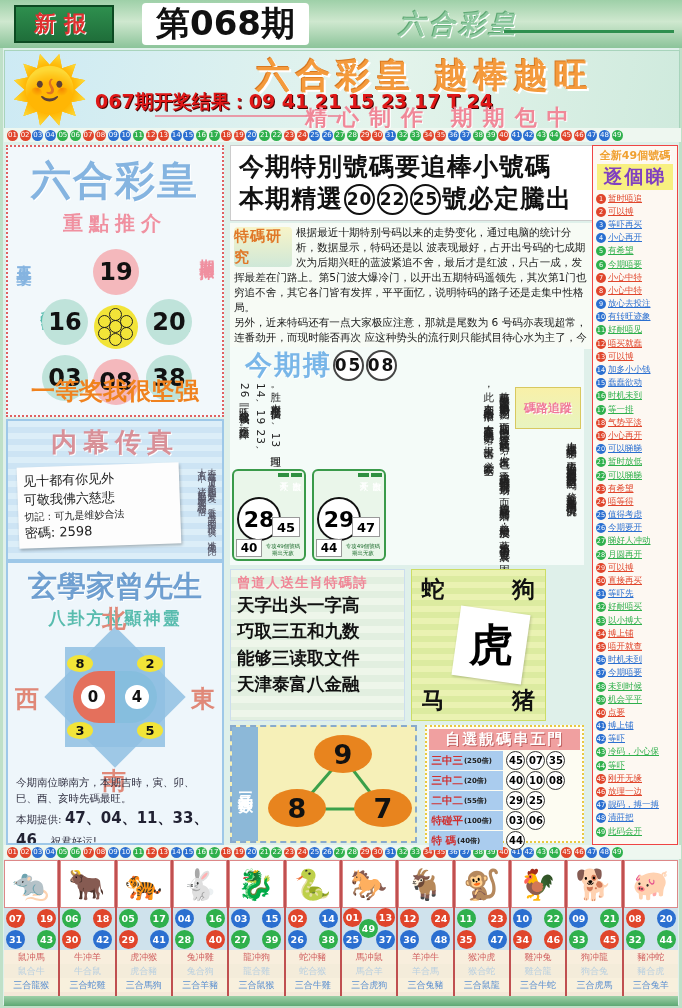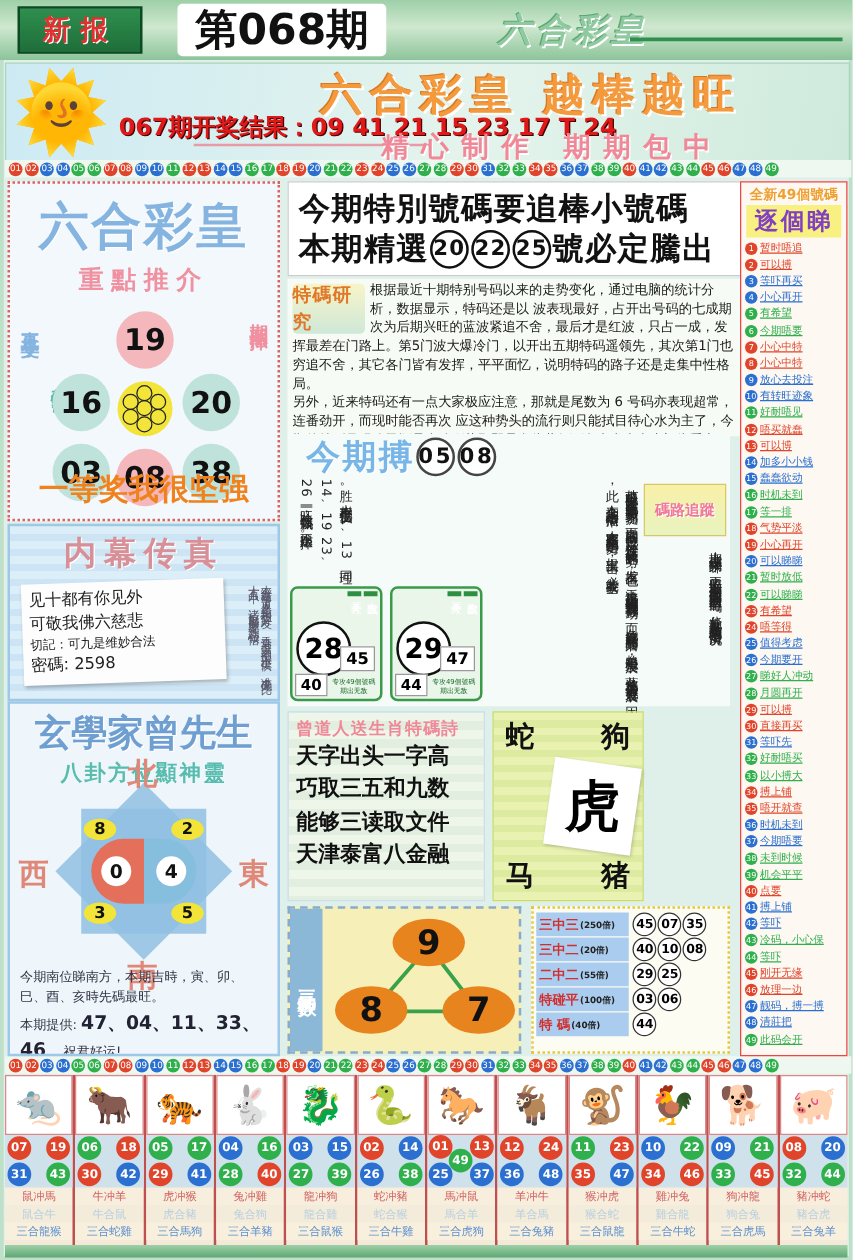--- a/index.html
+++ b/index.html
@@ -114,21 +114,21 @@
     font-size:22px;font-weight:bold;}
   .statbox .lbl{position:absolute;right:2px;top:2px;display:flex;gap:2px;}
   .statbox .lbl span{writing-mode:vertical-rl;text-orientation:upright;background:#2f8f40;color:#fff;
     font-size:9px;padding:2px 1px;line-height:1;}
   .statbox .v1{position:absolute;right:4px;top:46px;width:26px;height:18px;background:#fff;border:1px solid #999;
     font-size:13px;font-weight:bold;display:flex;align-items:center;justify-content:center;}
   .statbox .v2{position:absolute;left:2px;bottom:2px;width:24px;height:16px;background:#fff;border:1px solid #999;
     font-size:12px;font-weight:bold;display:flex;align-items:center;justify-content:center;}
   .statbox .tiny{position:absolute;right:2px;bottom:2px;width:38px;font-size:5.5px;color:#1a6a2a;line-height:1.3;
     text-align:center;}
-  .sec3{position:absolute;left:4px;top:426px;width:285px;height:152px;display:flex;}
+  .sec3{position:absolute;left:4px;top:426px;width:316px;height:152px;display:flex;}
   .poembox{width:190px;background:repeating-linear-gradient(#eef6ea 0 7px,#e2efe0 7px 14px);
     border:1px solid #cde;padding:4px 6px;}
   .poem-title{font-size:13.5px;font-weight:bold;color:#f08898;letter-spacing:1px;}
   .poem-line{font-size:17.5px;color:#111;line-height:1.5;font-weight:bold;}
   .zbox{width:158px;margin-left:6px;position:relative;
     background:repeating-linear-gradient(#eaf2b2 0 6px,#dcebA0 6px 12px);border:1px solid #cd6;}
   .zc{position:absolute;font-size:23px;font-weight:bold;color:#111;}
   .zdiamond{position:absolute;left:44px;top:40px;width:70px;height:70px;background:#fff;
     transform:rotate(8deg);box-shadow:1px 1px 3px rgba(0,0,0,.2);display:flex;align-items:center;justify-content:center;}
   .zdiamond span{font-size:44px;font-weight:bold;transform:rotate(-8deg);}
@@ -455,20 +455,21 @@
             <line x1="85" y1="30" x2="40" y2="82" stroke="#3aa04a" stroke-width="3"></line>
             <line x1="85" y1="30" x2="125" y2="82" stroke="#3aa04a" stroke-width="3"></line>
             <line x1="40" y1="82" x2="125" y2="82" stroke="#3aa04a" stroke-width="3"></line>
           </svg>
           <div class="tnum" style="left:56px;top:8px;">9</div>
           <div class="tnum" style="left:10px;top:62px;">8</div>
           <div class="tnum" style="left:96px;top:62px;">7</div>
         </div>
       </div>
       <div class="fivegate">
+        <div class="fg-title">自選靚碼串五門</div>
         <div id="fgrows">
             <div class="fg-row">
               <div class="fg-label">三中三<em>(250倍)</em></div>
               <div class="fg-vals">
                 <b>45</b>
                 <b>07</b>
                 <b>35</b>
               </div>
             </div>
             <div class="fg-row">

